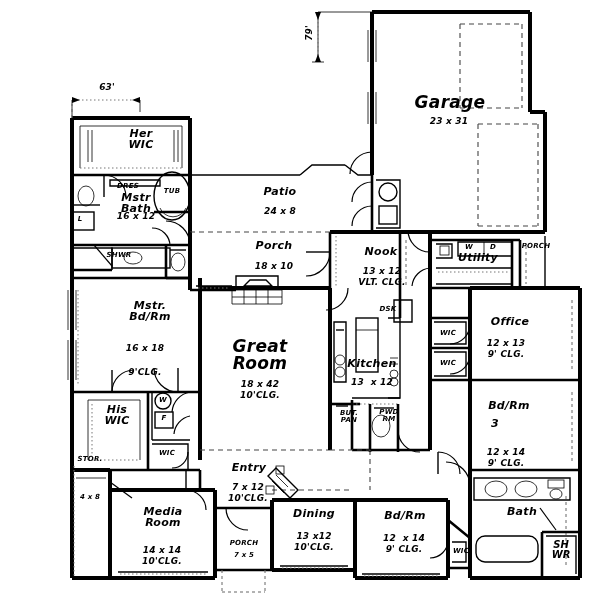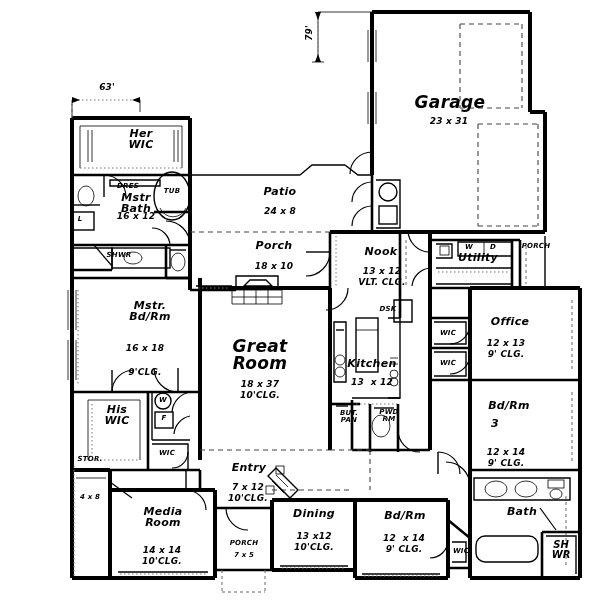--- a/index.html
+++ b/index.html
@@ -369,21 +369,21 @@
 <div class="lbl tiny" style="left:72px;top:456px;width:36px;font-style:italic;">STOR.</div>
 <div class="lbl tiny" style="left:72px;top:494px;width:36px;">4 x 8</div>
 
 <div class="lbl rm-name" style="left:118px;top:506px;width:90px;">Media
 Room</div>
 <div class="lbl rm-dim" style="left:128px;top:546px;width:68px;">14 x 14</div>
 <div class="lbl rm-dim" style="left:128px;top:557px;width:68px;">10'CLG.</div>
 
 <div class="lbl rm-name big" style="left:214px;top:338px;width:92px;">Great
 Room</div>
-<div class="lbl rm-dim" style="left:226px;top:380px;width:68px;">18 x 37</div>
+<div class="lbl rm-dim" style="left:226px;top:380px;width:68px;">18 x 42</div>
 <div class="lbl rm-dim" style="left:226px;top:391px;width:68px;">10'CLG.</div>
 
 <div class="lbl rm-name" style="left:212px;top:462px;width:74px;">Entry</div>
 <div class="lbl rm-dim" style="left:218px;top:483px;width:60px;">7 x 12</div>
 <div class="lbl rm-dim" style="left:216px;top:494px;width:64px;">10'CLG.</div>
 
 <div class="lbl tiny" style="left:216px;top:540px;width:56px;">PORCH</div>
 <div class="lbl tiny" style="left:216px;top:552px;width:56px;">7 x 5</div>
 
 <div class="lbl rm-name" style="left:276px;top:508px;width:76px;">Dining</div>

